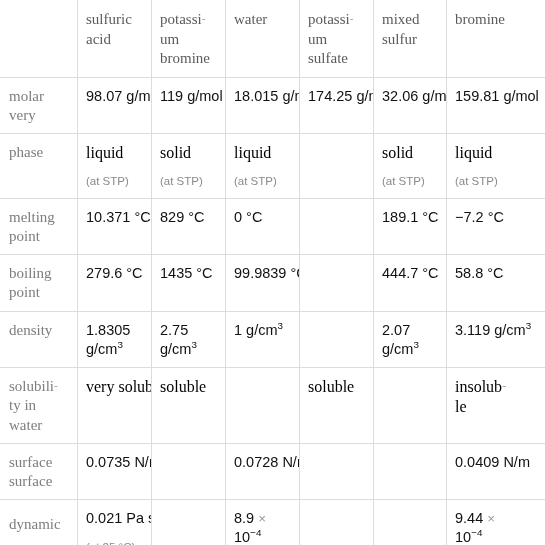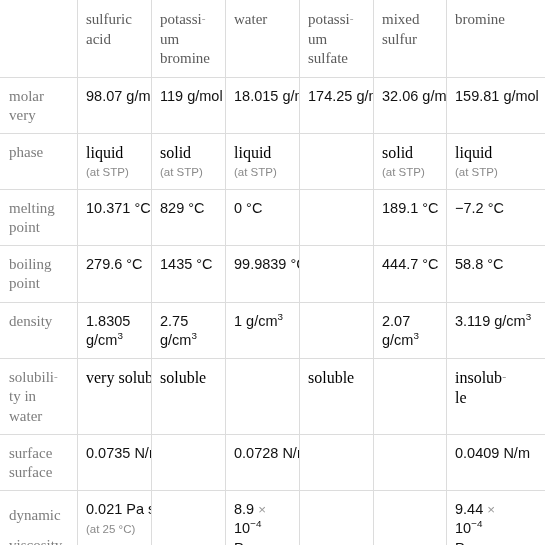--- a/index.html
+++ b/index.html
@@ -80,21 +80,21 @@
   }
   
   .word {
     font-family: "Liberation Serif", "DejaVu Serif", serif;
     font-size: 16px;
     line-height: 1.22;
     color: #000000;
   }
   .note {
     display: block;
-    margin-top: 3px;
+    margin-top: 12px;
     font-family: "Liberation Sans", "DejaVu Sans", sans-serif;
     font-size: 11.5px;
     color: #8a8a8a;
     line-height: 1.35;
     white-space: nowrap;
   }
   .sup {
     font-size: 0.68em;
     vertical-align: super;
     line-height: 0;

